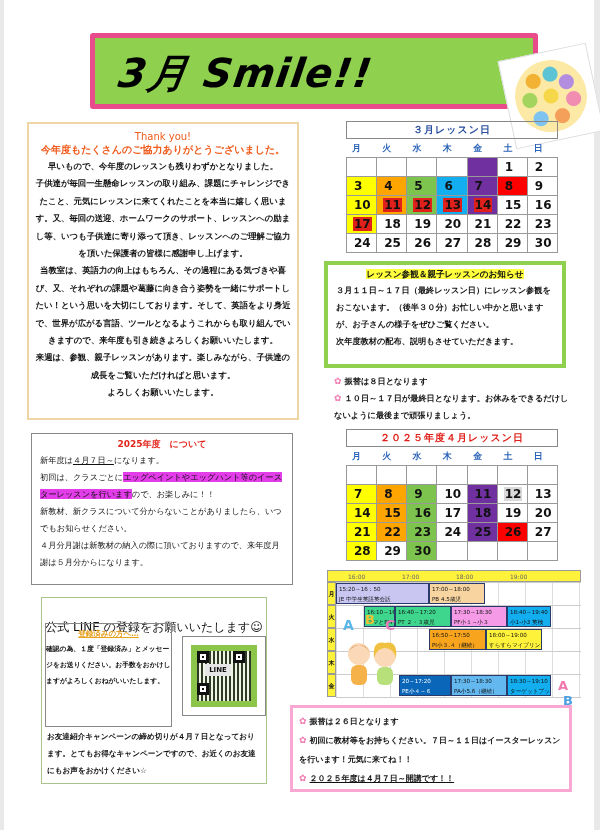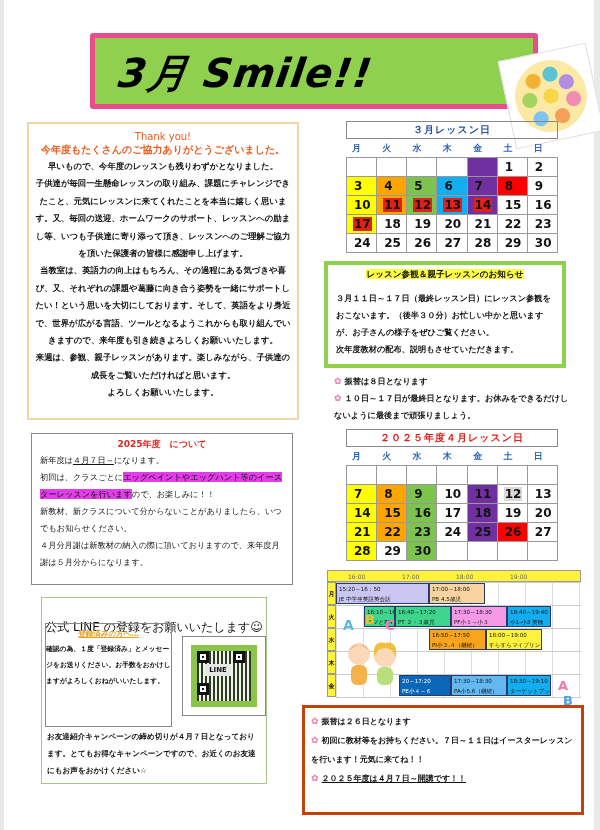--- a/index.html
+++ b/index.html
@@ -34,21 +34,21 @@
   .cal { position: absolute; left: 342px; width: 212px; }
   .cal-title { height: 18px; border: 1px solid #888; text-align: center; font-size: 10px; font-weight: bold; line-height: 16px; letter-spacing: 1px; }
   .cal-head { display: grid; grid-template-columns: repeat(7, 1fr); height: 18px; }
   .cal-head span { font-size: 9px; font-weight: bold; color: #2a63b7; text-align: left; padding-left: 6px; line-height: 18px; }
   .cal-grid { display: grid; grid-template-columns: repeat(7, 1fr); border-top: 1px solid #999; border-left: 1px solid #999; }
   .cal-cell { height: 19px; border-right: 1px solid #999; border-bottom: 1px solid #999; font-size: 12px; font-weight: bold; padding-left: 6px; line-height: 19px; position: relative; }
   .cal-cell .mark { display: inline-block; line-height: 14px; padding: 0 1px; }
 
   
   .notice { position: absolute; left: 320px; top: 261px; width: 242px; height: 107px; border: 4px solid #8fd14f; padding: 4px 8px; }
-  .notice .title { text-align: center; font-size: 8.6px; font-weight: bold; margin-bottom: 9px; }
+  .notice .title { text-align: center; font-size: 8.6px; font-weight: bold; margin-bottom: 1px; }
   .notice .title span { background: #ffff3d; }
   .notice p { font-size: 8.2px; font-weight: bold; line-height: 17px; }
 
   .bullets { position: absolute; left: 330px; width: 236px; }
   .bullets p { font-size: 8.2px; font-weight: bold; line-height: 17px; }
   .flower { color: #f07ab0; font-size: 9px; margin-right: 3px; }
 
   
   .y2025 { position: absolute; left: 27px; top: 433px; width: 262px; height: 152px; border: 1px solid #888; padding: 4px 8px; }
   .y2025 .title { text-align: center; color: #e2261d; font-size: 9px; font-weight: bold; margin-bottom: 1px; }
@@ -79,21 +79,21 @@
   .sched-head span { position: absolute; top: 0; font-size: 6px; color: #666; line-height: 11px; }
   .day { position: absolute; left: 0; width: 9px; background: #fff23a; border: 1px solid #999; font-size: 6px; font-weight: bold; text-align: center; }
   .sched-grid { position: absolute; left: 9px; top: 12px; width: 245px; height: 116px;
       background-image: linear-gradient(#ccc 1px, transparent 1px), linear-gradient(90deg, #ddd 1px, transparent 1px);
       background-size: 100% 23px, 27px 100%; }
   .blk { position: absolute; border: 1px solid #2a3a6a; font-size: 5.6px; line-height: 10px; padding-left: 2px; overflow: hidden; white-space: nowrap; }
   .kids { position: absolute; left: 335px; top: 612px; width: 70px; height: 80px; }
   .ab-letters { position: absolute; left: 552px; top: 677px; width: 22px; height: 30px; }
 
   
-  .pinkbox { position: absolute; left: 298px; top: 705px; width: 282px; height: 110px; border: 3px solid #c2410c; padding: 4px 6px; }
+  .pinkbox { position: absolute; left: 286px; top: 705px; width: 282px; height: 87px; border: 3px solid #f9a8d4; padding: 4px 6px; }
   .pinkbox p { font-size: 8px; font-weight: bold; line-height: 19px; }
 </style>
 </head>
 <body>
 
 <div class="page">
 
   <div class="banner">
     <div class="banner-inner">
       <div class="banner-title">3月 Smile!!</div>

